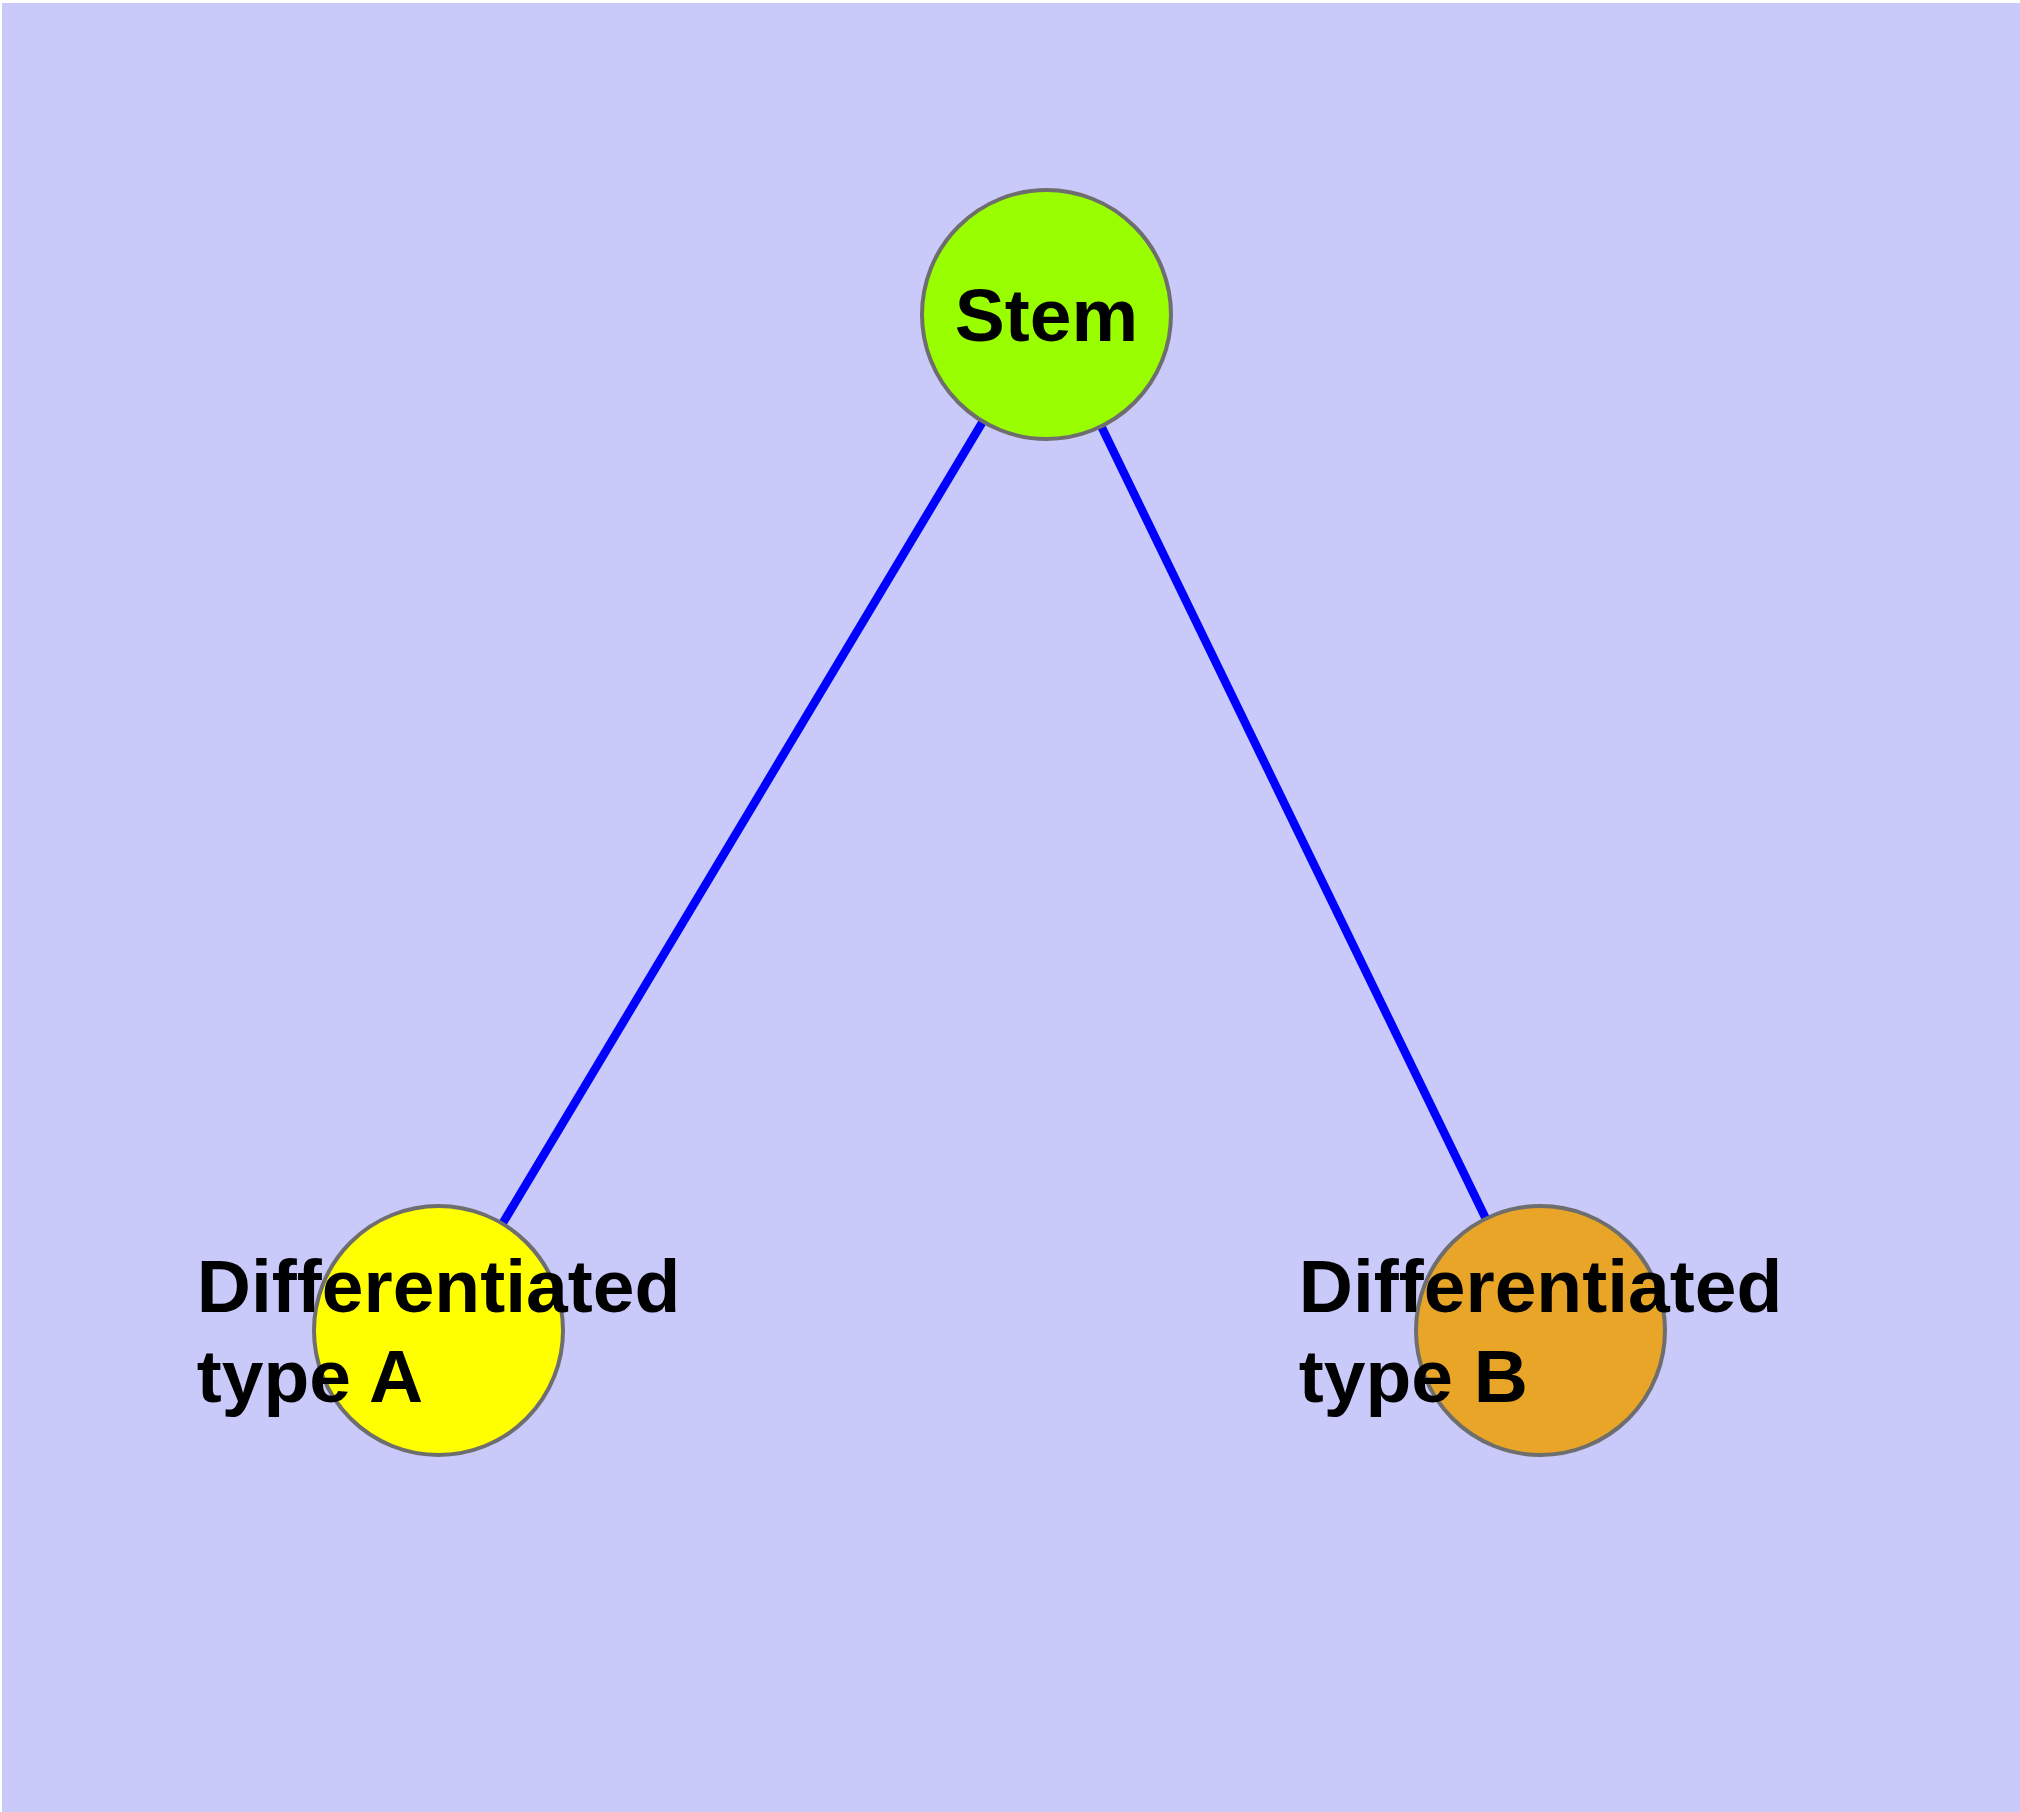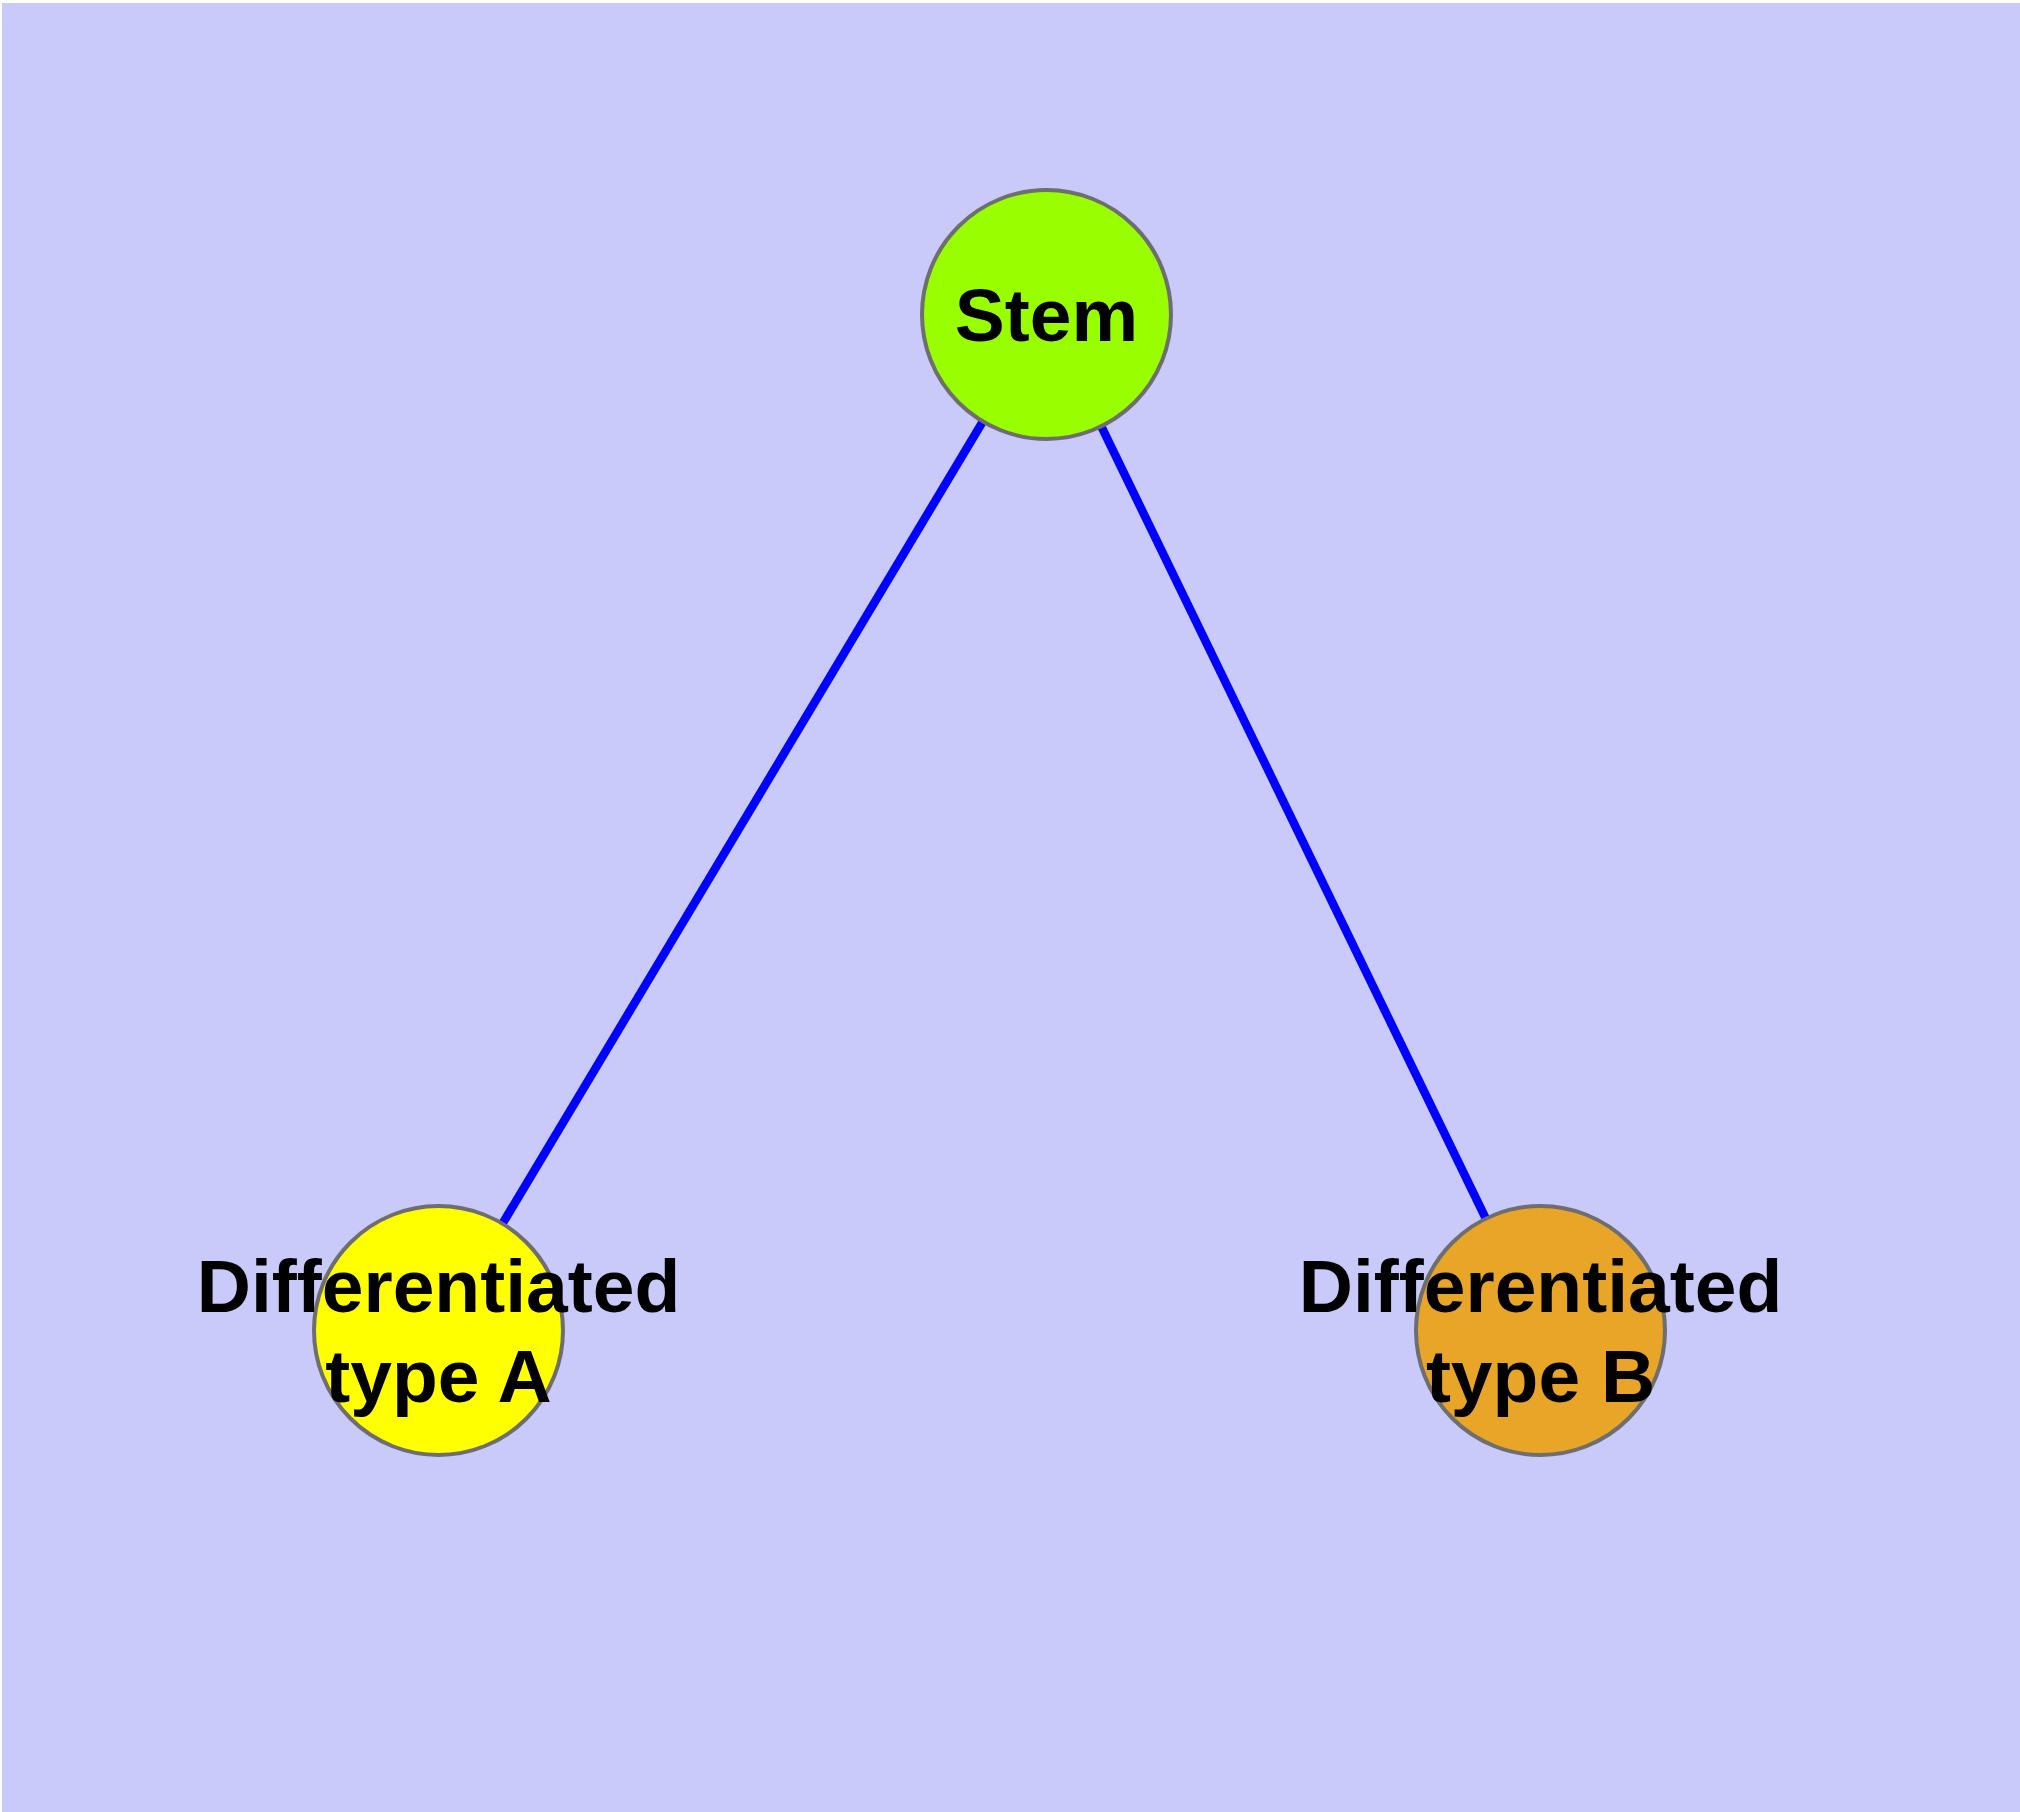--- a/index.html
+++ b/index.html
@@ -50,21 +50,20 @@
   .node-label {
     position: absolute;
     left: 50%;
     top: 50%;
     transform: translate(-50%, -50%);
     width: max-content;
     font-weight: 700;
     font-size: 75px;
     line-height: 1.2;
     color: #000000;
-    text-align: center;
     white-space: pre-line;
   }
 </style>
 </head>
 <body>
 
 <div class="stage">
 
   <div class="canvas" style="background-color: rgb(201, 201, 250);"></div>
 

